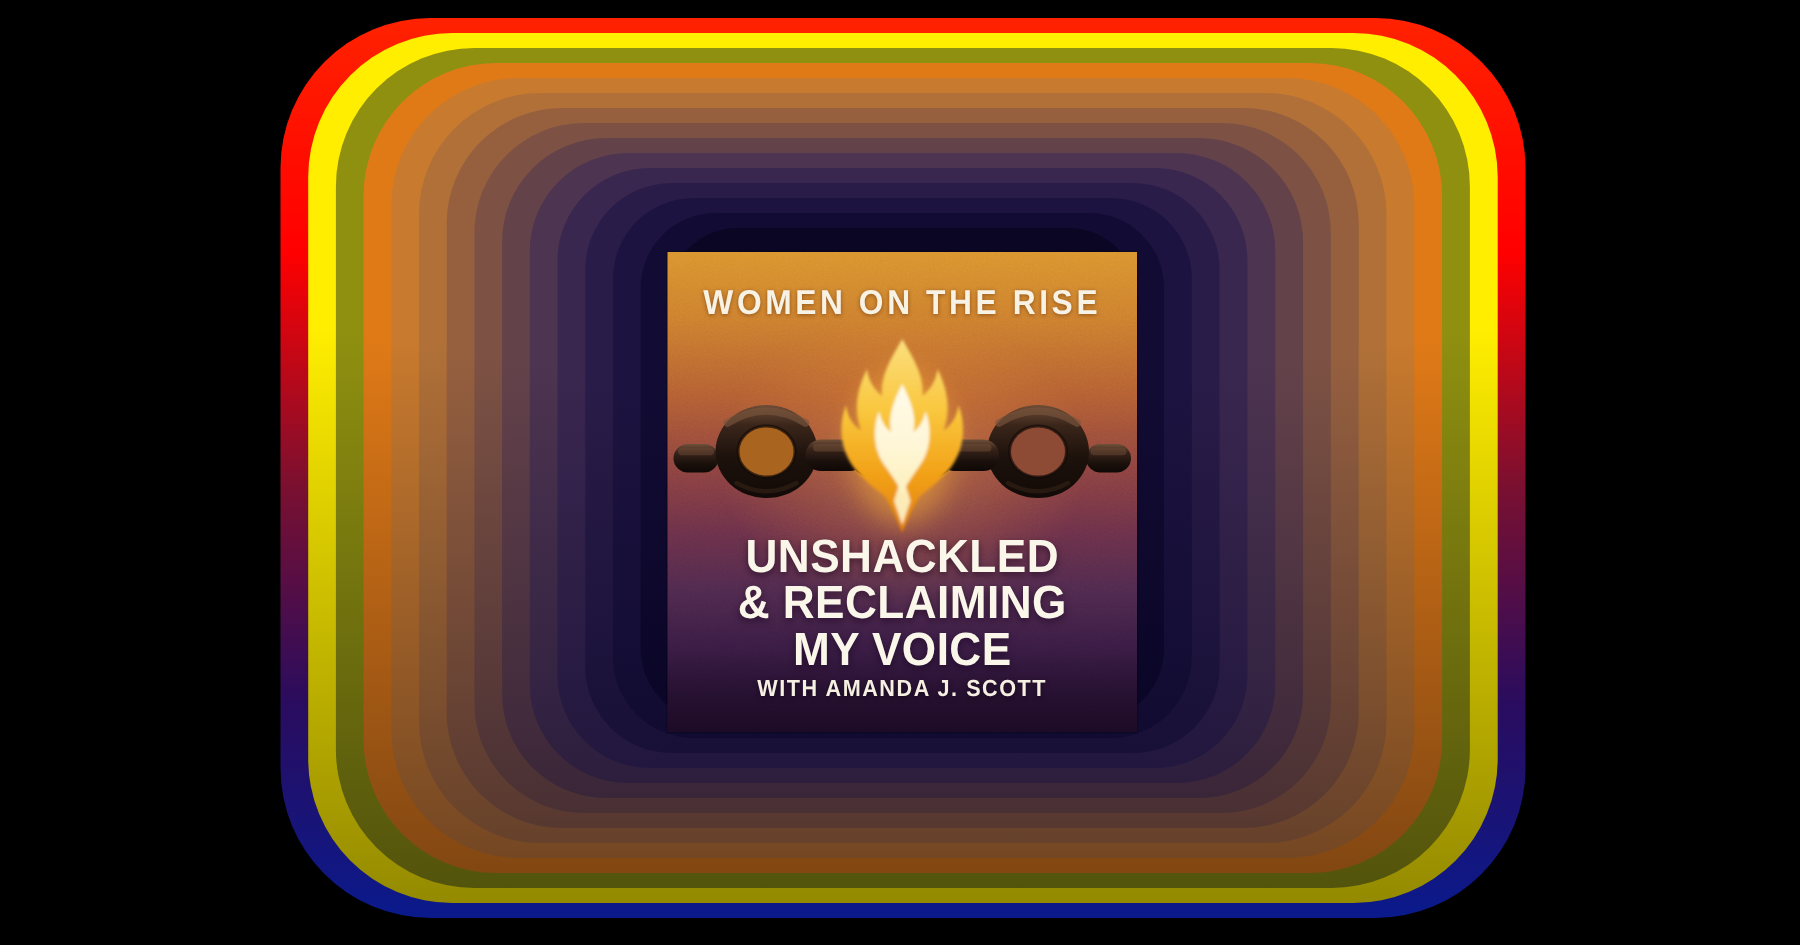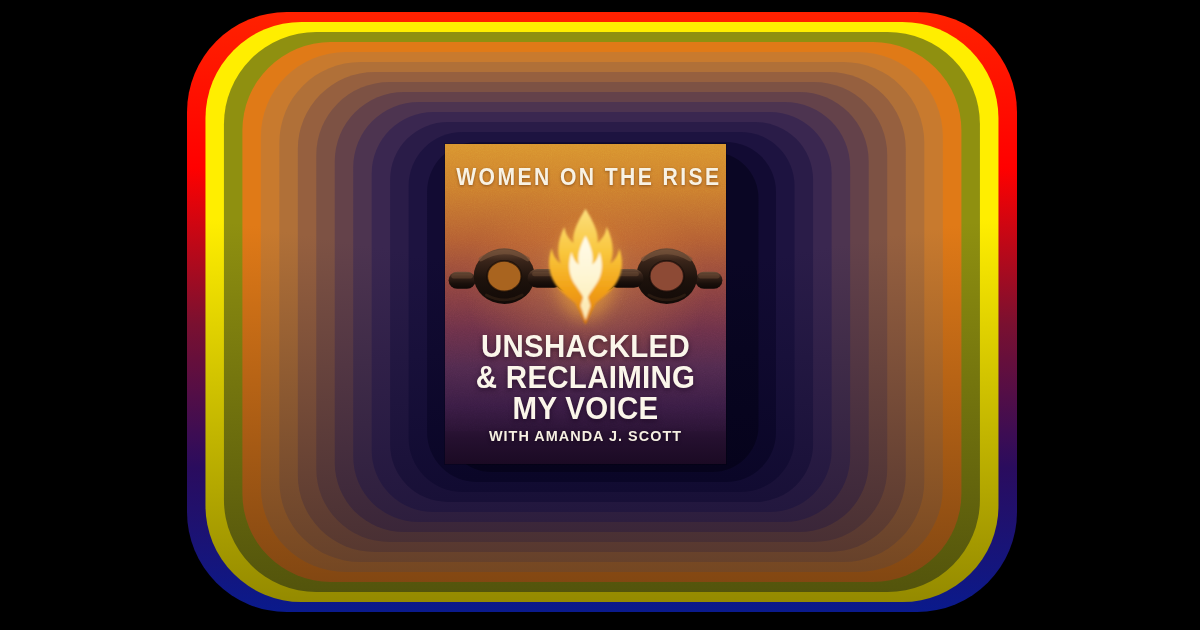--- a/index.html
+++ b/index.html
@@ -33,22 +33,22 @@
     left: 50%;
     top: 50%;
     transform: translate(-50%, -50%);
     border-radius: 50% / 50%;
   }
 
   
   #cover-art {
     position: absolute;
     left: 445px;
-    top: 144px;
-    width: 281px;
+    top: 168px;
+    width: 313px;
     height: 320px;
     overflow: hidden;
     background:
       linear-gradient(
         to bottom,
         #d9942f 0%,
         #cd7f2e 14%,
         #b45f33 30%,
         #8e4340 45%,
         #6d3149 58%,

